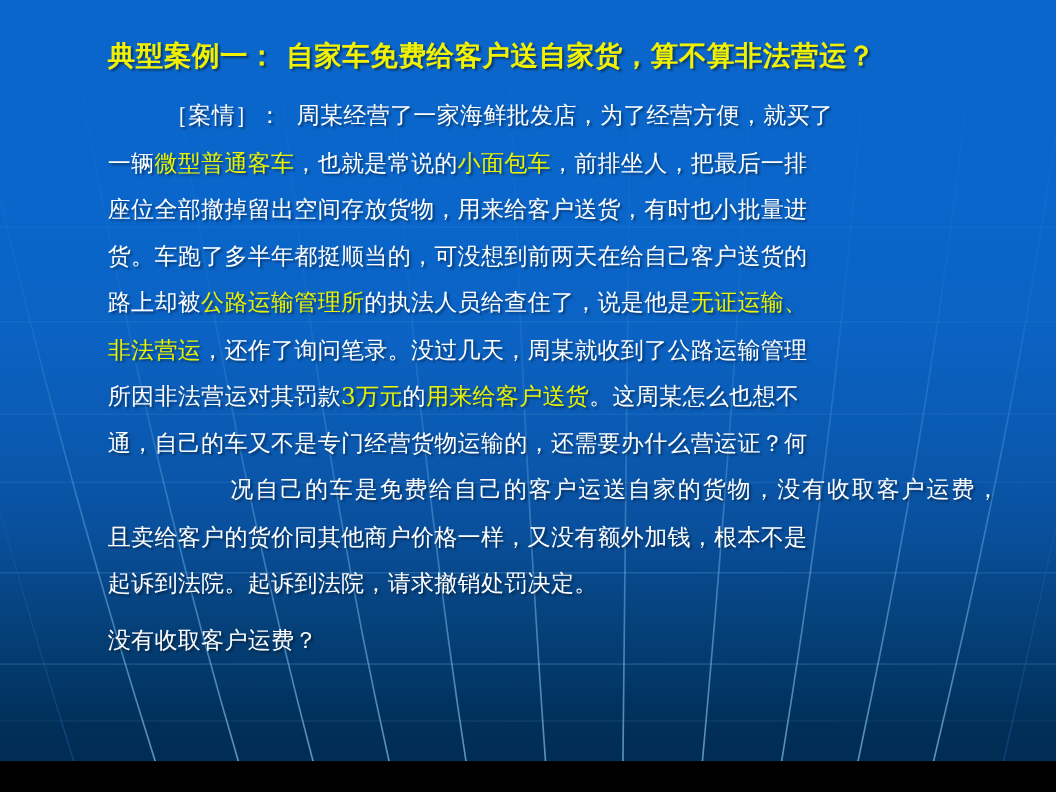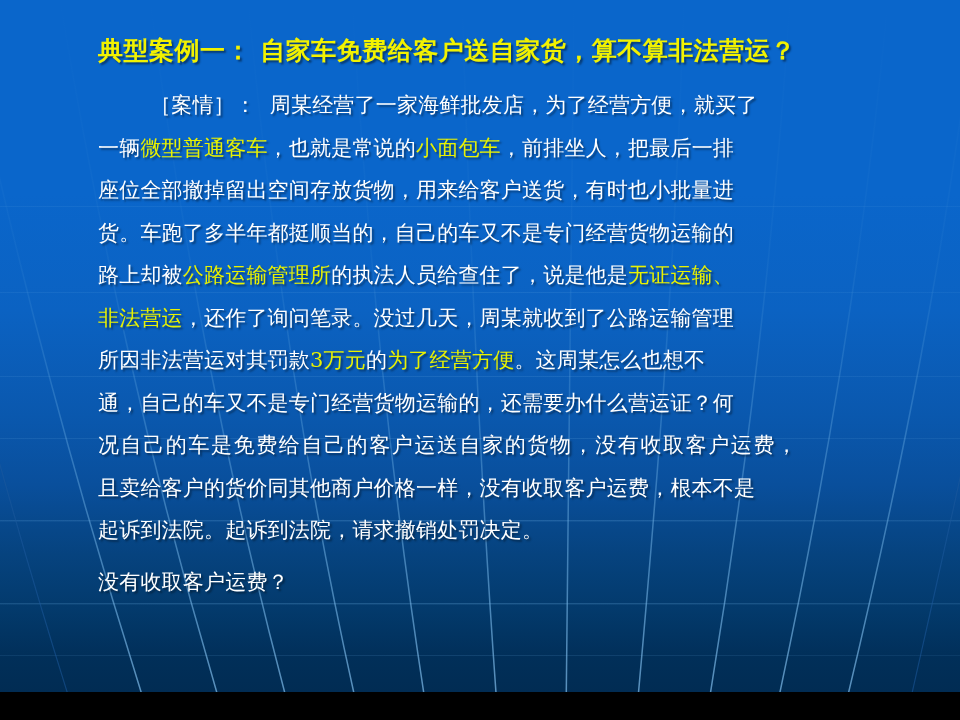--- a/index.html
+++ b/index.html
@@ -67,21 +67,21 @@
     color: #ffffff;
     font-size: 21px;
     line-height: 42.5px;
     height: 42.5px;
     letter-spacing: 0.2px;
     text-shadow: 2px 2px 2px rgba(0,0,0,0.42);
     white-space: nowrap;
   }
   
   .ln.j   { letter-spacing: 0.2px; }
-  .ln.j3  { letter-spacing: 1.6px; }
+  .ln.j3  { letter-spacing: 1.6px; text-align: right; }
 
   .ind { display: inline-block; width: 52px; }
   .hl  { color: #e9f200; text-align: center; }
 
   .gap { height: 9px; }
 </style>
 </head>
 <body>
 
 <div class="slide">
@@ -144,45 +144,45 @@
 
       <div class="ln j">
         一辆<span class="hl">微型普通客车</span>，也就是常说的<span class="hl">小面包车</span>，前排坐人，把最后一排
       </div>
 
       <div class="ln j">
         座位全部撤掉留出空间存放货物，用来给客户送货，有时也小批量进
       </div>
 
       <div class="ln j">
-        货。车跑了多半年都挺顺当的，自己的车又不是专门经营货物运输的
+        货。车跑了多半年都挺顺当的，可没想到前两天在给自己客户送货的
       </div>
 
       <div class="ln j">
         路上却被<span class="hl">公路运输管理所</span>的执法人员给查住了，说是他是<span class="hl">无证运输、</span>
       </div>
 
       <div class="ln j">
         <span class="hl">非法营运</span>，还作了询问笔录。没过几天，周某就收到了公路运输管理
       </div>
 
       <div class="ln j">
-        所因非法营运对其罚款<span class="hl">3万元</span>的<span class="hl">为了经营方便</span>。这周某怎么也想不
+        所因非法营运对其罚款<span class="hl">3万元</span>的<span class="hl">用来给客户送货</span>。这周某怎么也想不
       </div>
 
       <div class="ln j">
         通，自己的车又不是专门经营货物运输的，还需要办什么营运证？何
       </div>
 
       <div class="ln j3">
         况自己的车是免费给自己的客户运送自家的货物，没有收取客户运费，
       </div>
 
       <div class="ln j">
-        且卖给客户的货价同其他商户价格一样，没有收取客户运费，根本不是
+        且卖给客户的货价同其他商户价格一样，又没有额外加钱，根本不是
       </div>
 
       <div class="ln j">
         起诉到法院。起诉到法院，请求撤销处罚决定。
       </div>
 
       <div class="gap"></div>
 
 
       <div class="ln j">

